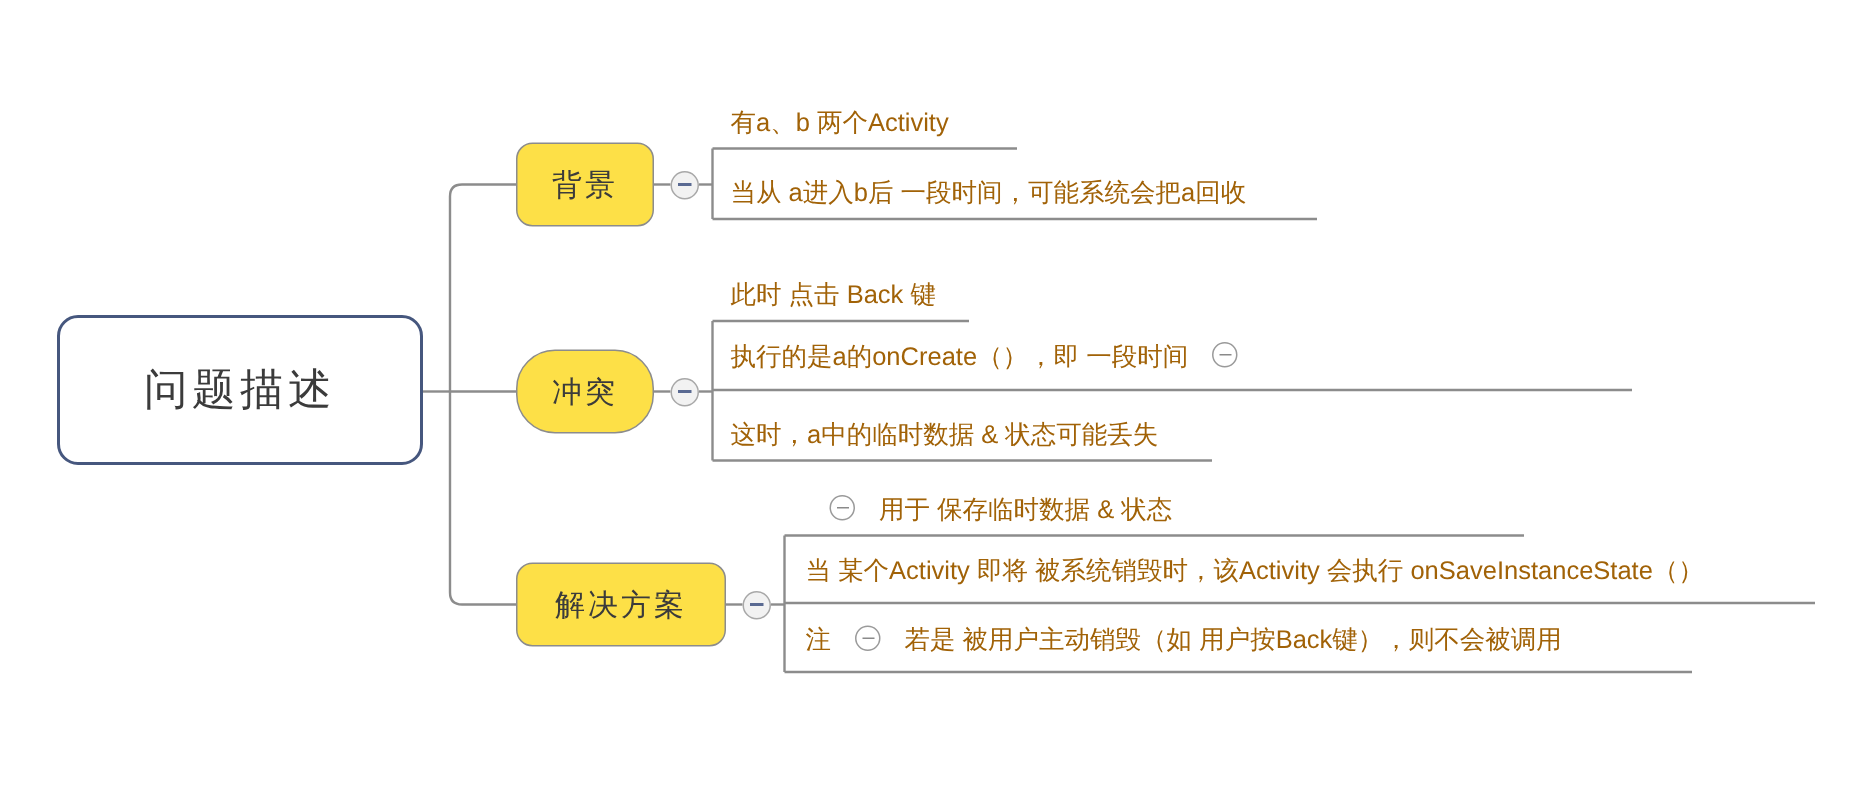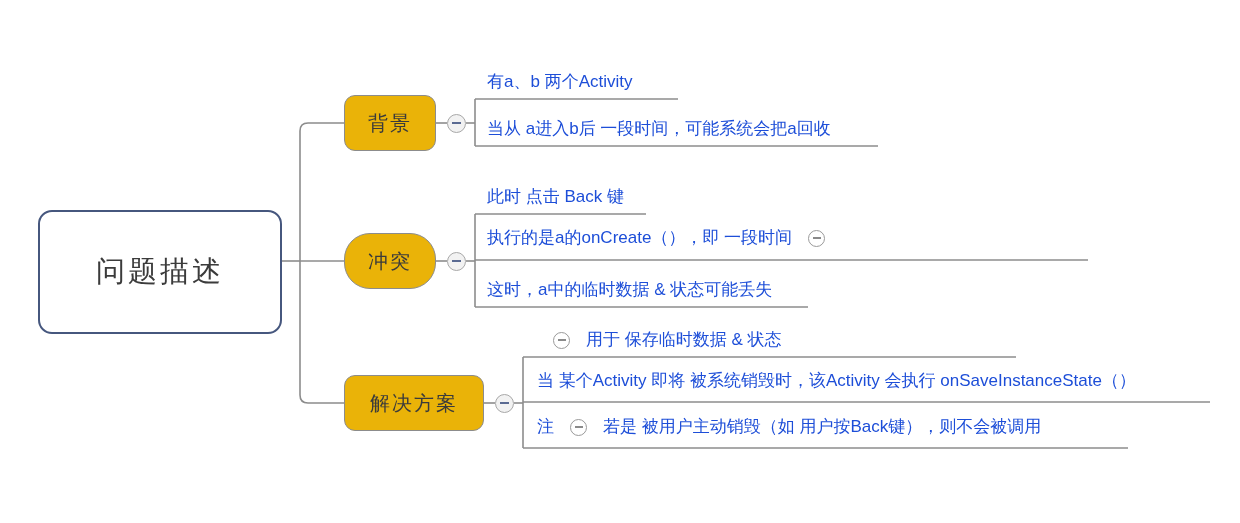--- a/index.html
+++ b/index.html
@@ -29,21 +29,21 @@
     height: 523px;
     pointer-events: none;
   }
 
   
   .root-node {
     position: absolute;
     left: 38px;
     top: 210px;
     width: 244px;
-    height: 124px;
+    height: 100px;
     box-sizing: border-box;
     border: 2px solid #46577e;
     border-radius: 14px;
     background: #ffffff;
     display: flex;
     align-items: center;
     justify-content: center;
   }
   .root-label {
     font-size: 29px;
@@ -51,21 +51,21 @@
     color: #3b3b3b;
     font-weight: 400;
   }
 
   
   .branch-node {
     position: absolute;
     box-sizing: border-box;
     border: 1.6px solid #8c8c8c;
     border-radius: 11px;
-    background: #eab308;
+    background: #fde047;
     display: flex;
     align-items: center;
     justify-content: center;
     height: 56px;
   }
   .branch-label {
     font-size: 20px;
     letter-spacing: 2px;
     color: #3b3b3b;
   }
@@ -116,26 +116,26 @@
 
   
   .leaf {
     position: absolute;
     display: flex;
     align-items: flex-end;
     white-space: nowrap;
   }
   .leaf-text {
     font-size: 17px;
-    color: #1d4ed8;
+    color: #a16207;
     line-height: 20px;
     padding: 0 2px 6px 2px;
     border-bottom: 1.5px solid #8c8c8c;
     display: flex;
-    align-items: center;
+    align-items: flex-start;
     white-space: nowrap;
   }
   .leaf-text.no-rule {
     border-bottom: none;
   }
   .seg {
     white-space: nowrap;
   }
 </style>
 </head>

